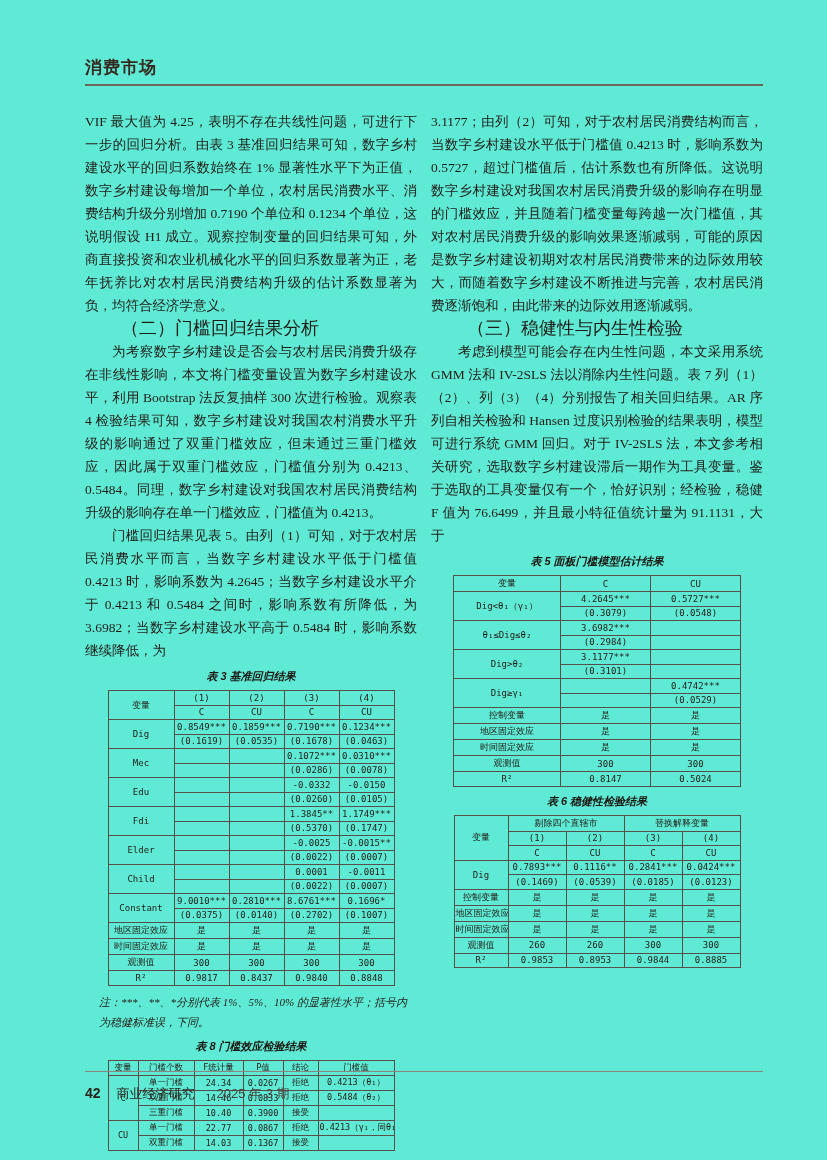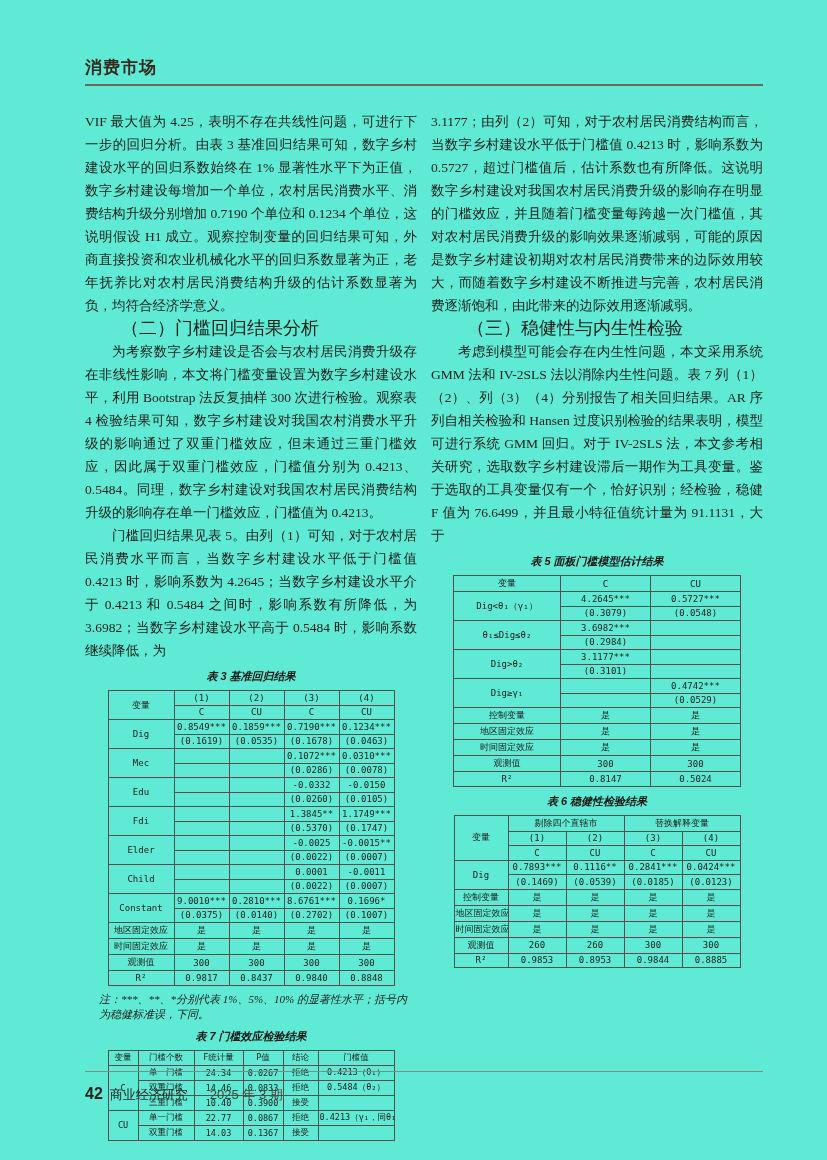--- a/index.html
+++ b/index.html
@@ -17,25 +17,25 @@
         font-size:11px;text-align:center;margin:7px 0 6px 0;color:#1c1713;font-style:italic;}
   table{border-collapse:collapse;margin:0 auto;table-layout:fixed;text-align:center;
         font-family:"DejaVu Sans Mono","Liberation Mono",monospace;font-size:9px;color:#26211c;}
   td{border:1px solid #57504a;padding:1px 1px;height:11.5px;overflow:hidden;white-space:nowrap;vertical-align:middle;}
   .t3{width:286px;} .t3 col.c0{width:66px;} .t3 col.cx{width:55px;}
   .t4{width:286px;font-size:8.5px;}
   .t4 col.c0{width:30px;} .t4 col.c1{width:56px;} .t4 col.c2{width:49px;}
   .t4 col.c3{width:40px;} .t4 col.c4{width:35px;} .t4 col.c5{width:76px;}
   .t5{width:287px;} .t5 col.c0{width:107px;} .t5 col.cx{width:90px;}
   .t6{width:286px;} .t6 col.c0{width:54px;} .t6 col.cx{width:58px;}
-  .note{font-size:11px;line-height:15px;font-style:italic;text-align:justify;margin:6px 10px 0 14px;color:#26211c;}
+  .note{font-size:11px;line-height:20px;font-style:italic;text-align:justify;margin:6px 10px 0 14px;color:#26211c;}
   .footer-rule{position:absolute;left:85px;top:1071px;width:678px;border-top:1.5px solid #8d8680;}
   .footer{position:absolute;left:85px;top:1085px;width:678px;
         font-family:"Liberation Sans","DejaVu Sans",sans-serif;display:flex;align-items:baseline;}
-  .footer .pagenum{font-weight:bold;font-size:16px;color:#2a241f;margin-right:7px;}
+  .footer .pagenum{font-weight:bold;font-size:14px;color:#2a241f;margin-right:16px;}
   .footer .journal{font-weight:normal;font-size:13px;color:#2a241f;margin-right:22px;}
   .footer .issue{font-size:13px;color:#4a443e;}
 </style>
 </head>
 <body>
 
 <div class="page">
 
   <div class="header">
     <span class="header-title">消费市场</span>
@@ -188,21 +188,21 @@
           <td>R²</td>
           <td>0.9817</td>
           <td>0.8437</td>
           <td>0.9840</td>
           <td>0.8848</td>
         </tr>
       </tbody>
         </table>
       <p class="note">注：***、**、*分别代表 1%、5%、10% 的显著性水平；括号内为稳健标准误，下同。</p>
 
-      <div class="tbl-caption">表 7  门槛效应检验结果</div>
+      <div class="tbl-caption">表 8  门槛效应检验结果</div>
       <table class="t4">
         <colgroup>
             <col class="c0">
             <col class="c1">
             <col class="c2">
             <col class="c3">
             <col class="c4">
             <col class="c5">
           </colgroup>
         <tbody>

